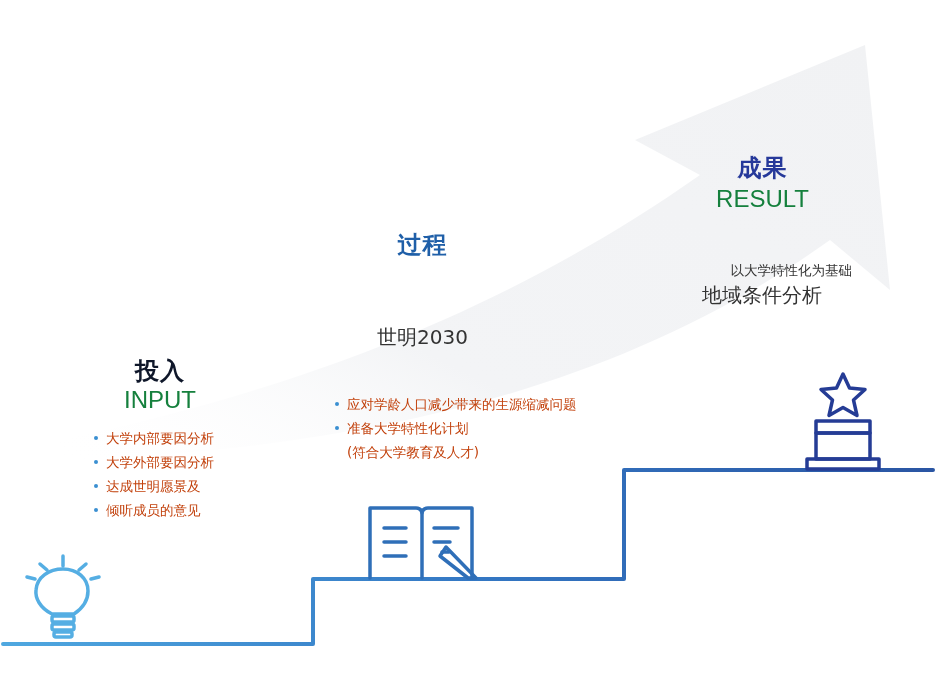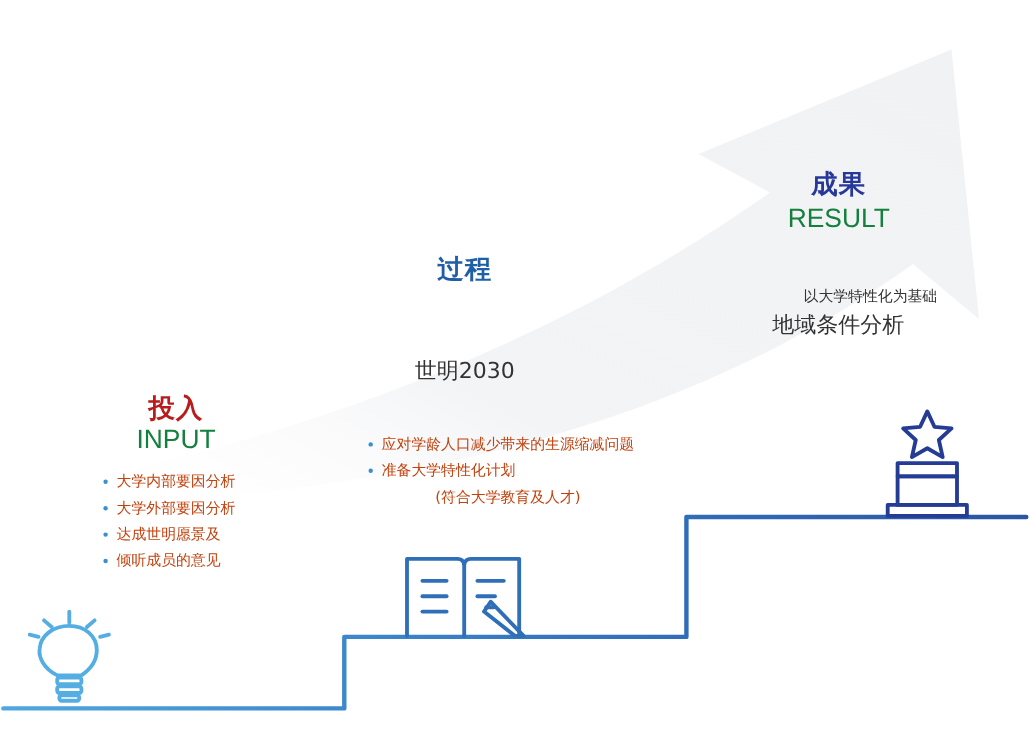--- a/index.html
+++ b/index.html
@@ -6,21 +6,21 @@
     body { width: 936px; height: 681px; position: relative; overflow: hidden;
            font-family: "DejaVu Sans", "Liberation Sans", sans-serif; color: #333; }
     .bg-arrow { position: absolute; left: 0; top: 0; width: 936px; height: 681px; z-index: 0; }
     .steps { position: absolute; left: 0; top: 0; width: 936px; height: 681px; z-index: 1; }
     .stage { position: absolute; z-index: 2; text-align: center; }
     .title-cn { font-weight: bold; font-size: 24px; line-height: 30px; letter-spacing: 1px; }
     .title-en { font-size: 24px; color: #15803d; line-height: 28px; font-family: "Liberation Sans", sans-serif; }
     .bullets { position: absolute; z-index: 2; list-style: none; margin: 0; padding: 0; font-size: 13.5px; color: #c2410c; line-height: 24px; }
     .bullets li { position: relative; padding-left: 12px; white-space: nowrap; }
     .bullets li .dot { position: absolute; left: 0; top: 10px; width: 4px; height: 4px; border-radius: 50%; background: #3a8fd1; }
-    .bullets li .cont { display:block;text-align:center; }
+    .bullets li .cont { display:block; }
     .sub { position: absolute; z-index: 2; text-align: center; color: #333; white-space: nowrap; }
     .sub .small { font-size: 13.5px; line-height: 22px; text-align: right; }
     .sub .big { font-size: 20px; line-height: 28px; font-weight: 500; }
     .icon { position: absolute; z-index: 3; }
   </style>
 </head>
 <body>
 
 <svg class="bg-arrow" viewBox="0 0 936 681">
   <defs>
@@ -38,21 +38,21 @@
     <linearGradient id="stepGrad" x1="0" y1="0" x2="1" y2="0">
       <stop offset="0" stop-color="#4fa8e0"></stop>
       <stop offset="0.5" stop-color="#3478c4"></stop>
       <stop offset="1" stop-color="#2a55a3"></stop>
     </linearGradient>
   </defs>
   <path d="M3,644 L313,644 L313,579 L624,579 L624,470 L933,470" fill="none" stroke="url(#stepGrad)" stroke-width="4" stroke-linecap="round" stroke-linejoin="round"></path>
 </svg>
 
 <div class="stage" style="left:100px; top:356px; width:120px;">
-  <div class="title-cn" style="color:#b91c1c;">投入</div>
+  <div class="title-cn" style="color:#0f172a;">投入</div>
   <div class="title-en">INPUT</div>
 </div>
 <ul class="bullets" style="left:94px; top:426px;">
   <li><span class="dot"></span><span>大学内部要因分析</span></li>
   <li><span class="dot"></span><span>大学外部要因分析</span></li>
   <li><span class="dot"></span><span>达成世明愿景及</span></li>
   <li><span class="dot"></span><span>倾听成员的意见</span></li>
 </ul>
 
 <svg class="icon" style="left:22px; top:552px;" width="80" height="94" viewBox="0 0 80 94">

